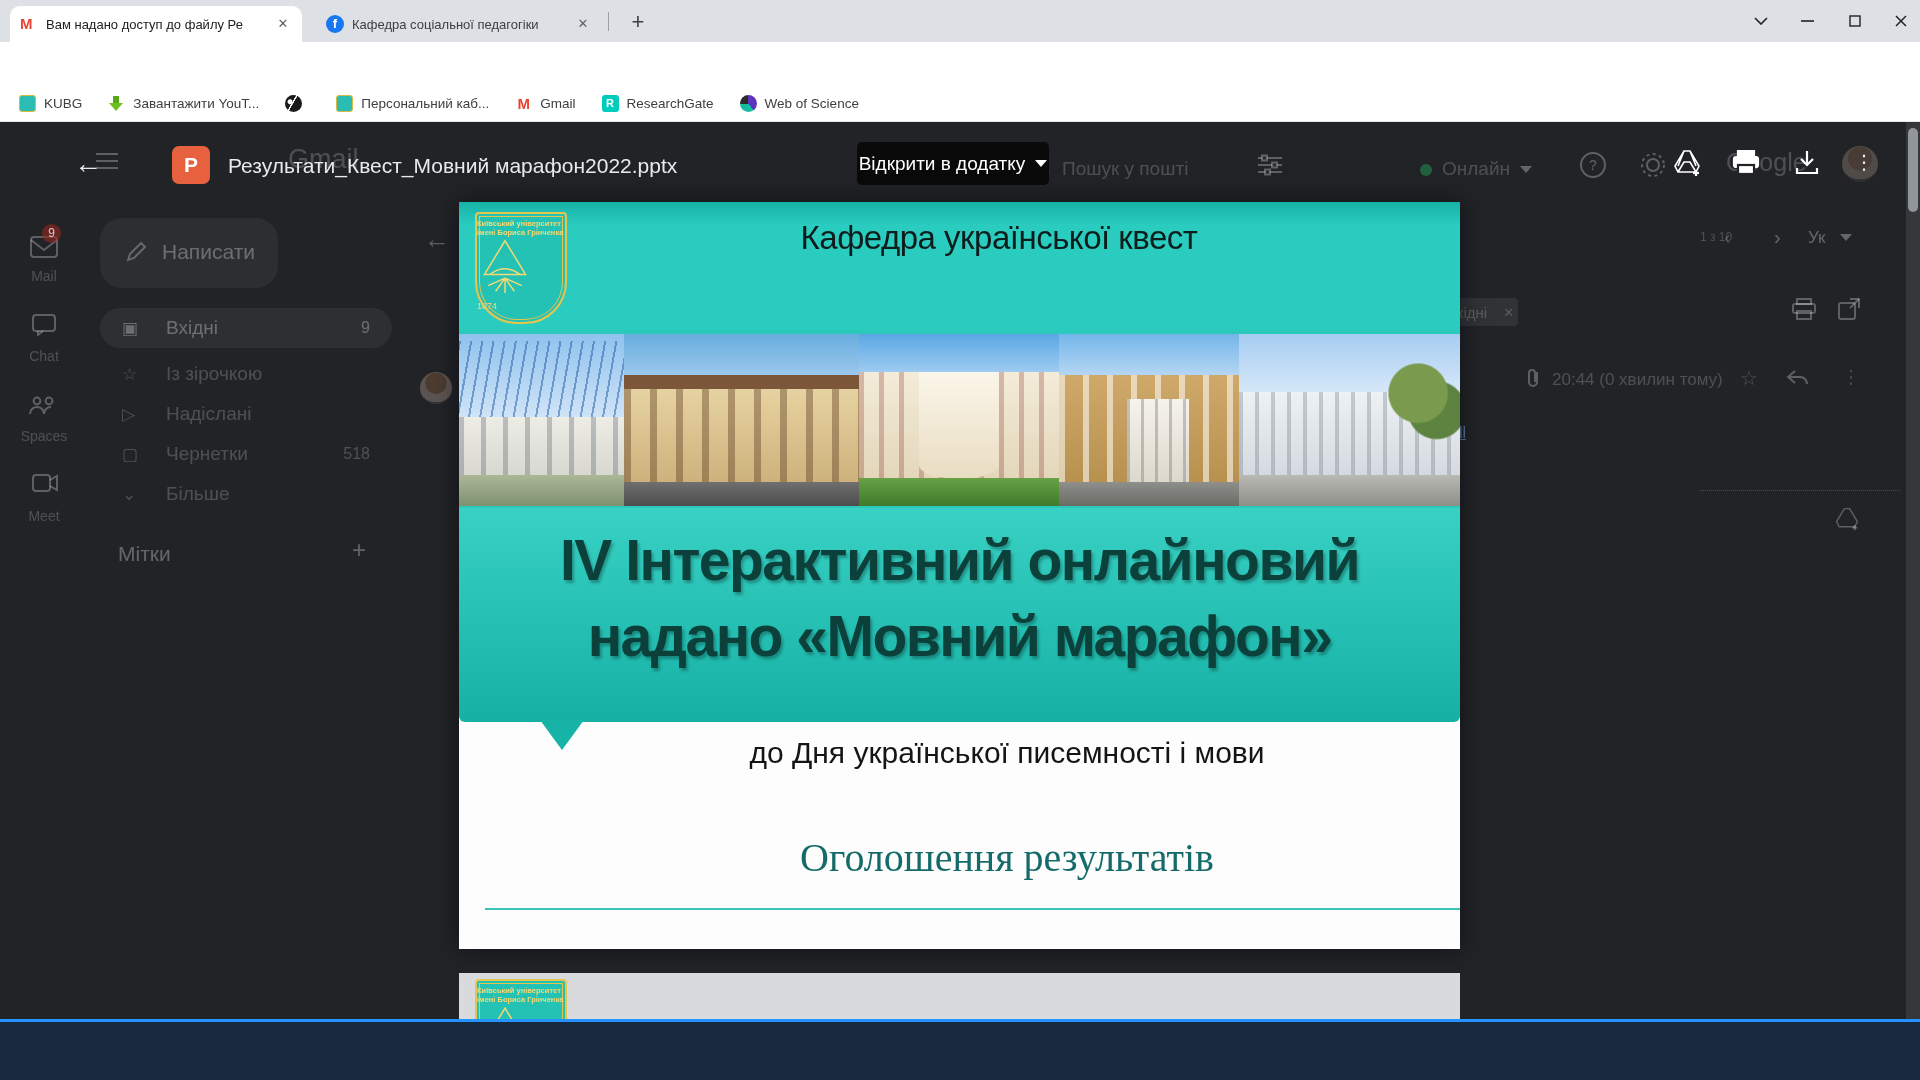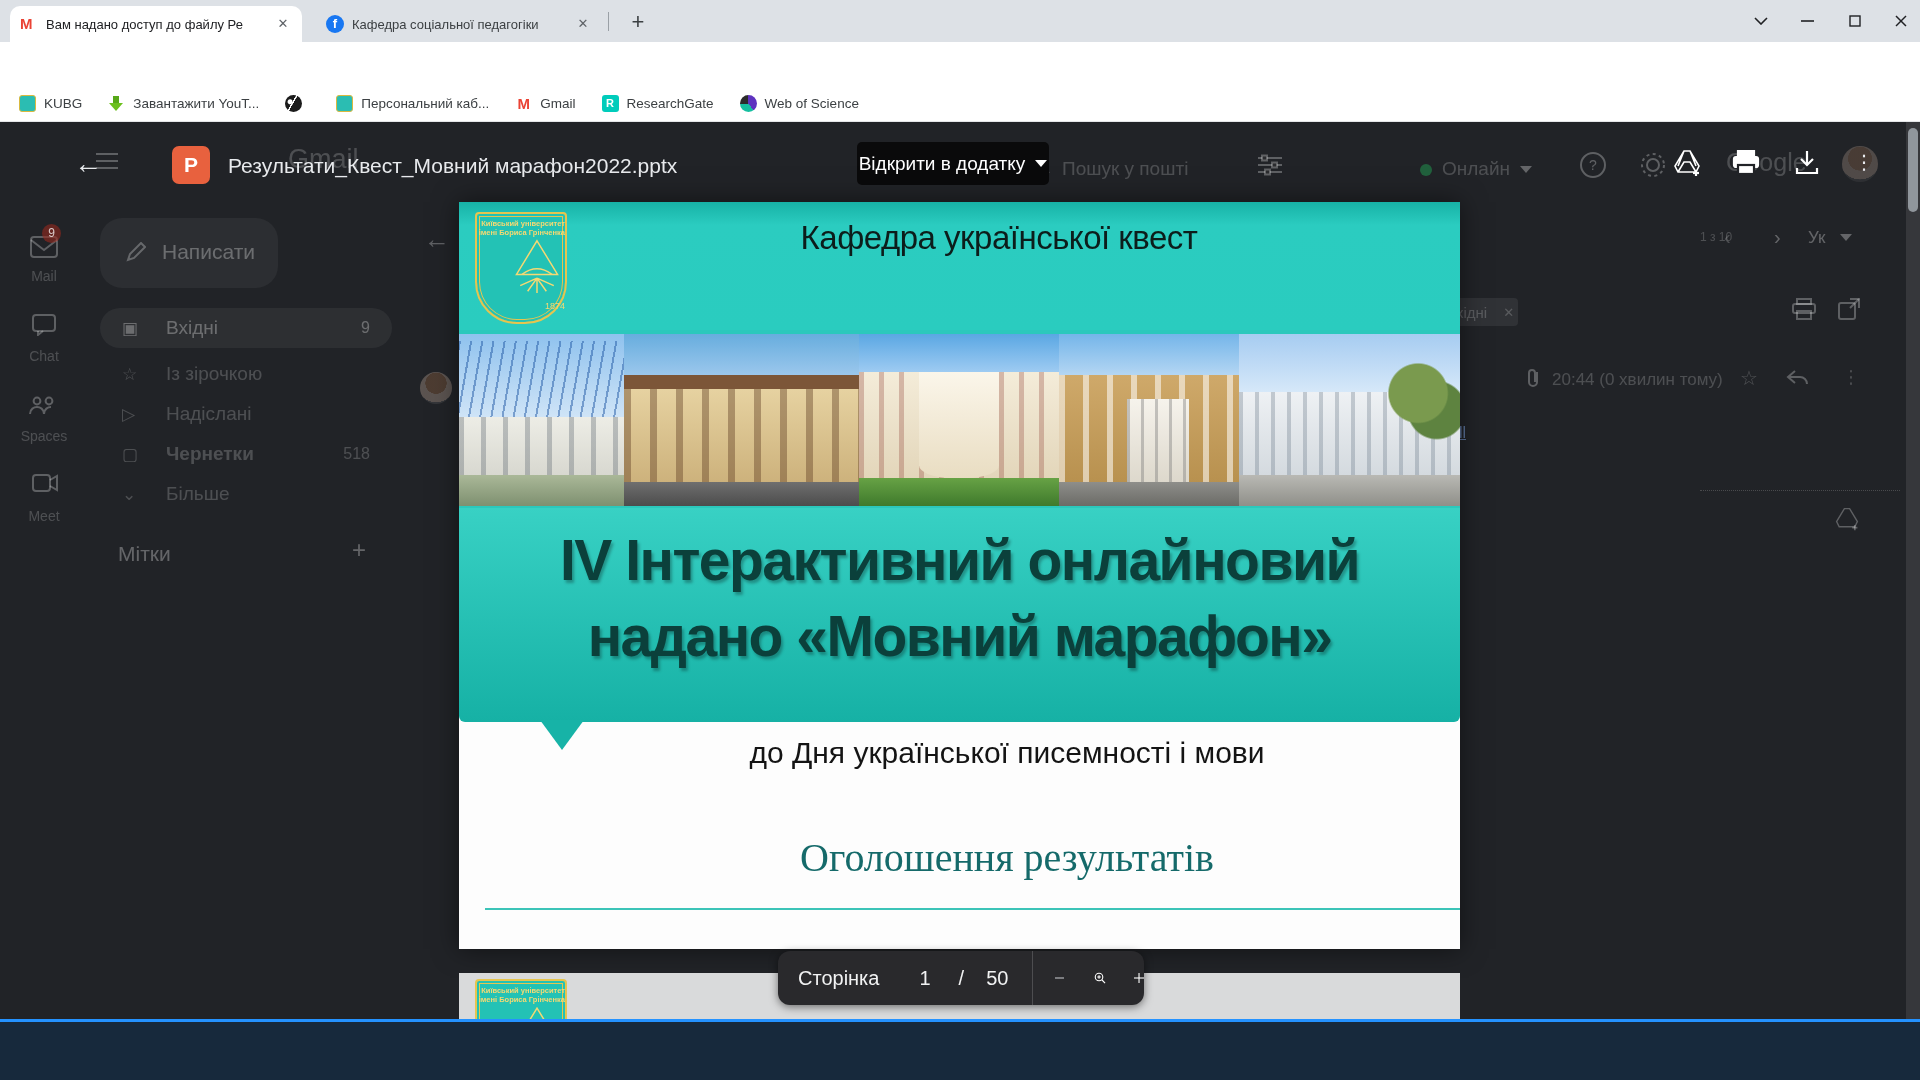--- a/index.html
+++ b/index.html
@@ -98,21 +98,21 @@
     font-size:57px; font-weight:bold; color:#0b403b; letter-spacing:-1.5px; line-height:76px;
     text-shadow:2px 3px 3px rgba(0,0,0,0.28); }
   .subtitle { position:absolute; left:95px; top:534px; width:906px; text-align:center;
     font-size:30px; color:#141414; }
   .announce { position:absolute; left:95px; top:632px; width:906px; text-align:center;
     font-family:"Liberation Serif", serif; font-weight:normal; font-size:40px; color:#156a6a; }
   .slide-hr { position:absolute; left:26px; top:706px; width:975px; height:2px; background:#3cc4b8; }
 
   .uni-logo { position:absolute; width:92px; background:#23c2b5; border:2px solid #e6c54f;
     border-radius:4px 4px 42px 42px; box-shadow:inset 0 0 0 2px #23c2b5, inset 0 0 0 3px #e6c54f;
-    text-align:right; padding-top:5px; }
+    text-align:left; padding-top:5px; }
   .uni-logo .l { font-size:7.5px; font-weight:bold; color:#f5d973; line-height:9px; }
   .uni-logo .year { font-size:9px; color:#f5d973; margin-top:2px; }
 
   #page2 { left:459px; top:851px; width:1001px; height:49px; background:#d9dadb; overflow:hidden; }
 
   
   #pager { left:778px; top:829px; width:366px; height:54px; background:#29292c; border-radius:12px;
     box-shadow:0 2px 8px rgba(0,0,0,.5); display:flex; align-items:center; color:#f1f2f3; font-size:20px; }
   #pager .divider { width:1px; height:54px; background:#4d4d50; margin:0 0; }
 
@@ -327,21 +327,21 @@
     <div class="navrow ghost" style="top:232px">
       <span class="nicon">☆</span>
         <span>Із зірочкою</span>
     </div>
     <div class="navrow ghost" style="top:272px">
       <span class="nicon">▷</span>
         <span>Надіслані</span>
     </div>
     <div class="navrow ghost" style="top:312px">
       <span class="nicon">▢</span>
-        <span style="font-weight:bold">Чернетки</span>
+        <span style="font-weight:normal">Чернетки</span>
         <span class="cnt">518</span>
     </div>
     <div class="navrow ghost" style="top:352px">
       <span class="nicon">⌄</span>
         <span>Більше</span>
     </div>
     <div class="abs ghost2" style="left:118px;top:420px;font-size:21px">Мітки</div>
     <div class="abs ghost2" style="left:352px;top:414px;font-size:24px">+</div>
 
     <div class="abs ghost" style="left:1700px;top:108px;font-size:12px">1 з 10</div>
@@ -458,40 +458,20 @@
         <div class="l">Київський університет</div>
         <div class="l">імені Бориса Грінченка</div>
         <svg width="56" height="40" viewBox="0 0 60 42">
           <g fill="none" stroke="#f5d973" stroke-width="1.6">
               <path d="M30 4 L52 40 L8 40 Z"></path>
             </g>
         </svg>
       </div>
     </div>
 
-    <div id="pager" class="abs">
-      <span style="margin-left:20px">Сторінка</span>
-      <span style="margin-left:40px">1</span>
-      <span style="margin-left:28px">/</span>
-      <span style="margin-left:22px">50</span>
-      <div class="divider" style="margin-left:24px"></div>
-      <svg class="wicon" style="margin-left:22px" width="18" height="4" viewBox="0 0 18 4">
-          <line x1="0" y1="2" x2="18" y2="2" stroke="#bfc2c6"></line>
-        </svg>
-      <svg class="wicon" style="margin-left:30px" width="24" height="24" viewBox="0 0 24 24">
-          <circle cx="10" cy="10" r="7.5"></circle>
-          <line x1="15.5" y1="15.5" x2="22" y2="22"></line>
-          <line x1="10" y1="6.5" x2="10" y2="13.5"></line>
-          <line x1="6.5" y1="10" x2="13.5" y2="10"></line>
-        </svg>
-      <svg class="wicon" style="margin-left:28px" width="20" height="20" viewBox="0 0 20 20">
-          <line x1="10" y1="0" x2="10" y2="20"></line>
-          <line x1="0" y1="10" x2="20" y2="10"></line>
-        </svg>
-    </div>
 
     <div id="scroll-track" class="abs"></div>
     <div id="scroll-thumb" class="abs"></div>
   </div>
 
   <div id="blue-line" class="abs"></div>
   <div id="taskbar" class="abs">
 
     
     

